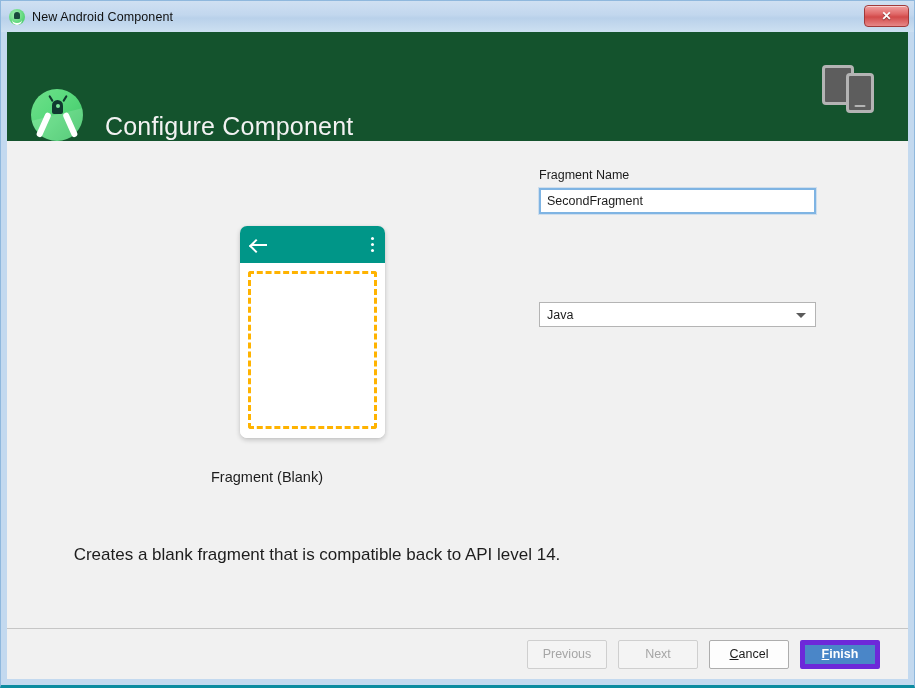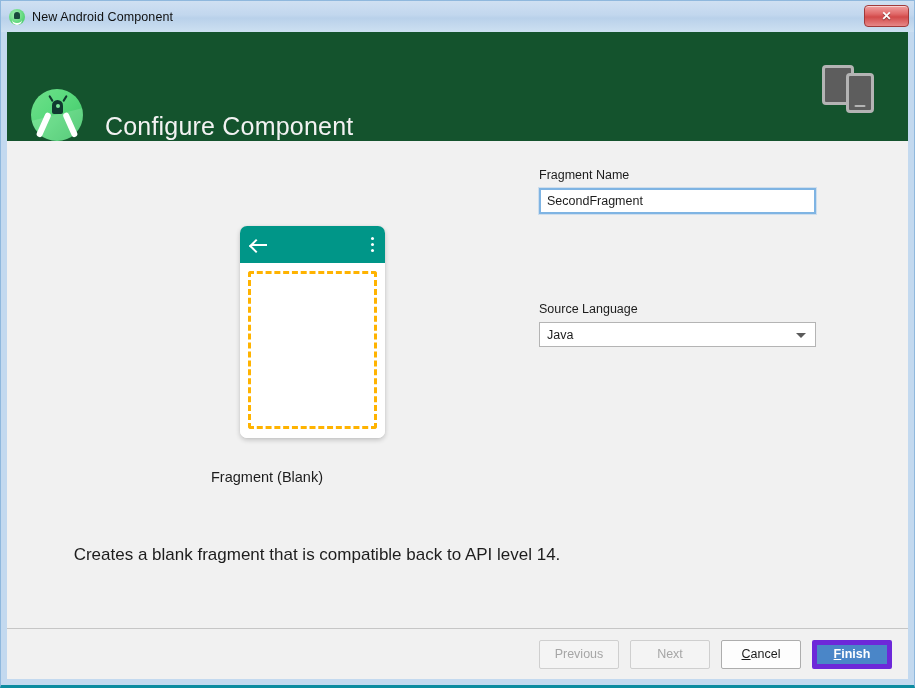--- a/index.html
+++ b/index.html
@@ -357,21 +357,21 @@
   }
 
   
   .footer {
     flex: 0 0 51px;
     border-top: 1px solid #c6c6c6;
     position: relative;
     display: flex;
     align-items: center;
     justify-content: flex-end;
-    padding-right: 16px;
+    padding-right: 28px;
     box-sizing: border-box;
   }
   .btn {
     height: 29px;
     min-width: 80px;
     margin-left: 11px;
     border: 1px solid #adadad;
     background: #fdfdfd;
     border-radius: 2px;
     font-family: "Liberation Sans", sans-serif;
@@ -452,21 +452,20 @@
 
       <div class="form-col">
 
         <div class="field" style="top:27px;">
           <label class="field-label">Fragment Name</label>
           <input class="text-input focused" type="text" value="SecondFragment" style="">
         </div>
 
 
         <div class="field" style="top:161px;">
-          <label class="field-label">Source Language</label>
           <div class="select-wrap">
             <span class="select-value">Java</span>
             <span class="select-arrow"></span>
           </div>
         </div>
 
       </div>
     </div>
 
     <div class="footer">

